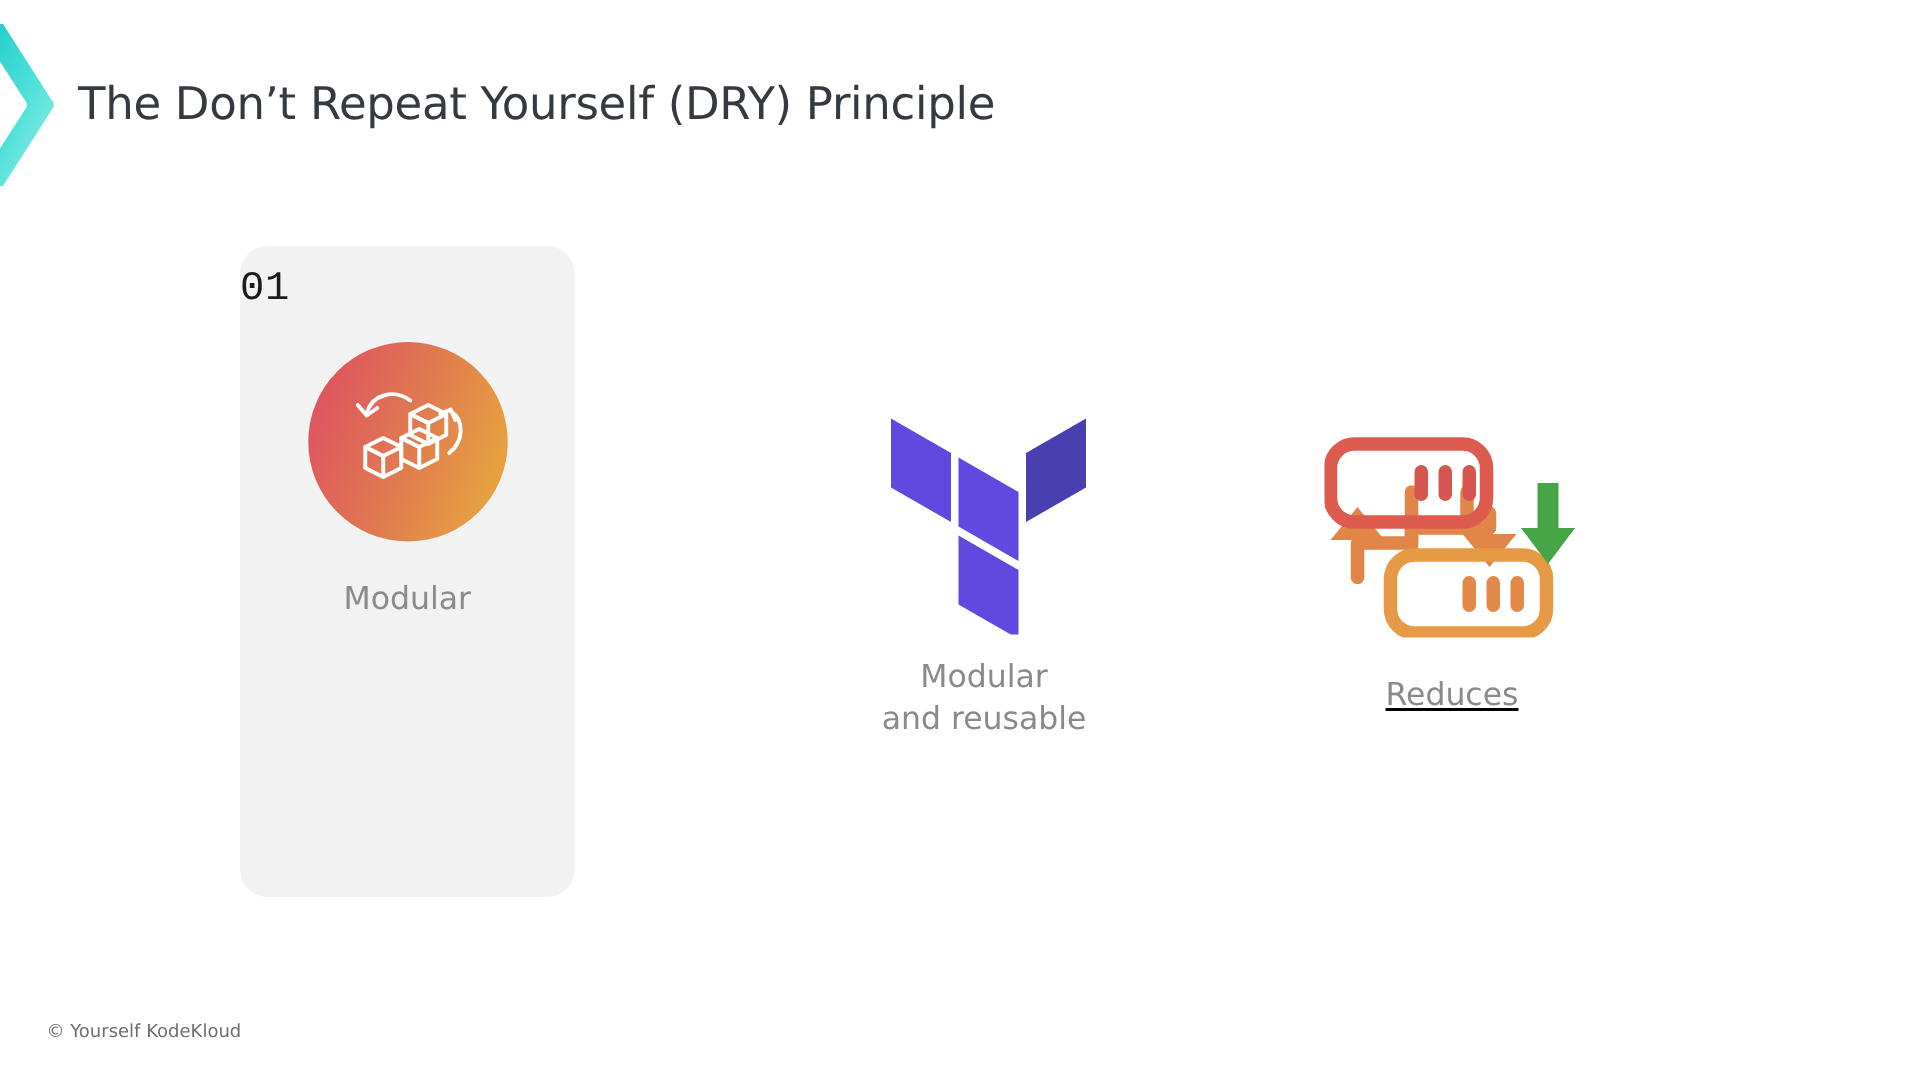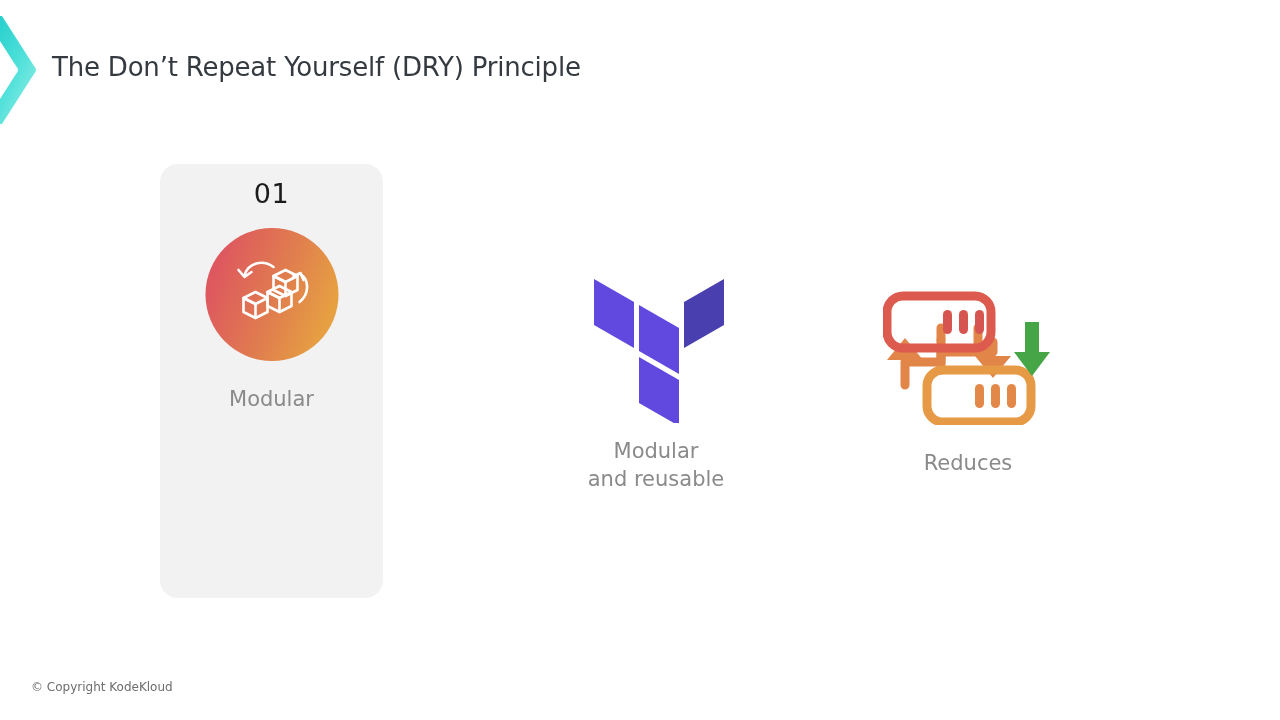--- a/index.html
+++ b/index.html
@@ -26,21 +26,21 @@
     top: 16px;
     width: 58px;
     height: 108px;
   }
 
   
   .slide-title {
     position: absolute;
     left: 52px;
     top: 52px;
-    font-size: 26px;
+    font-size: 30px;
     font-weight: 400;
     letter-spacing: -0.2px;
     color: #343a40;
     font-family: "DejaVu Sans", "Liberation Sans", sans-serif;
     white-space: nowrap;
   }
 
   
   .feature-card {
     position: absolute;
@@ -50,25 +50,26 @@
     height: 434px;
     background: #f2f2f2;
     border-radius: 18px;
   }
 
   .card-index {
     position: absolute;
     top: 14px;
     left: 0;
     width: 100%;
-    text-align: center;
+    text-align: left;
     font-size: 27px;
     color: #1b1b1b;
     font-weight: 400;
     letter-spacing: 0.5px;
+    font-family: Liberation Mono, monospace;
   }
 
   .card-badge {
     position: absolute;
     top: 64px;
     left: 50%;
     transform: translateX(-50%);
     width: 133px;
     height: 133px;
     border-radius: 50%;
@@ -90,21 +91,21 @@
     font-weight: 400;
   }
 
   
   .icon-block {
     position: absolute;
     width: 260px;
     text-align: center;
   }
   .icon-block.terraform { left: 526px; top: 262px; }
-  .icon-block.redundancy { left: 838px; top: 292px; }
+  .icon-block.redundancy { left: 838px; top: 292px; text-decoration: underline; }
 
   .icon-art {
     height: 165px;
     display: flex;
     align-items: center;
     justify-content: center;
   }
   .icon-art.redundancy-art { height: 135px; }
 
   .icon-caption {
@@ -231,15 +232,15 @@
             <path d="M131 62 L167 62 L149 86 Z" fill="#46a546"></path>
           </g>
         </svg>
       </span>
     </div>
     <div class="icon-caption">
       <div>Reduces</div>
     </div>
   </div>
 
-  <div class="footer-copyright">© Copyright KodeKloud</div>
+  <div class="footer-copyright">© Yourself KodeKloud</div>
 
 </div>
 
 </body></html>

